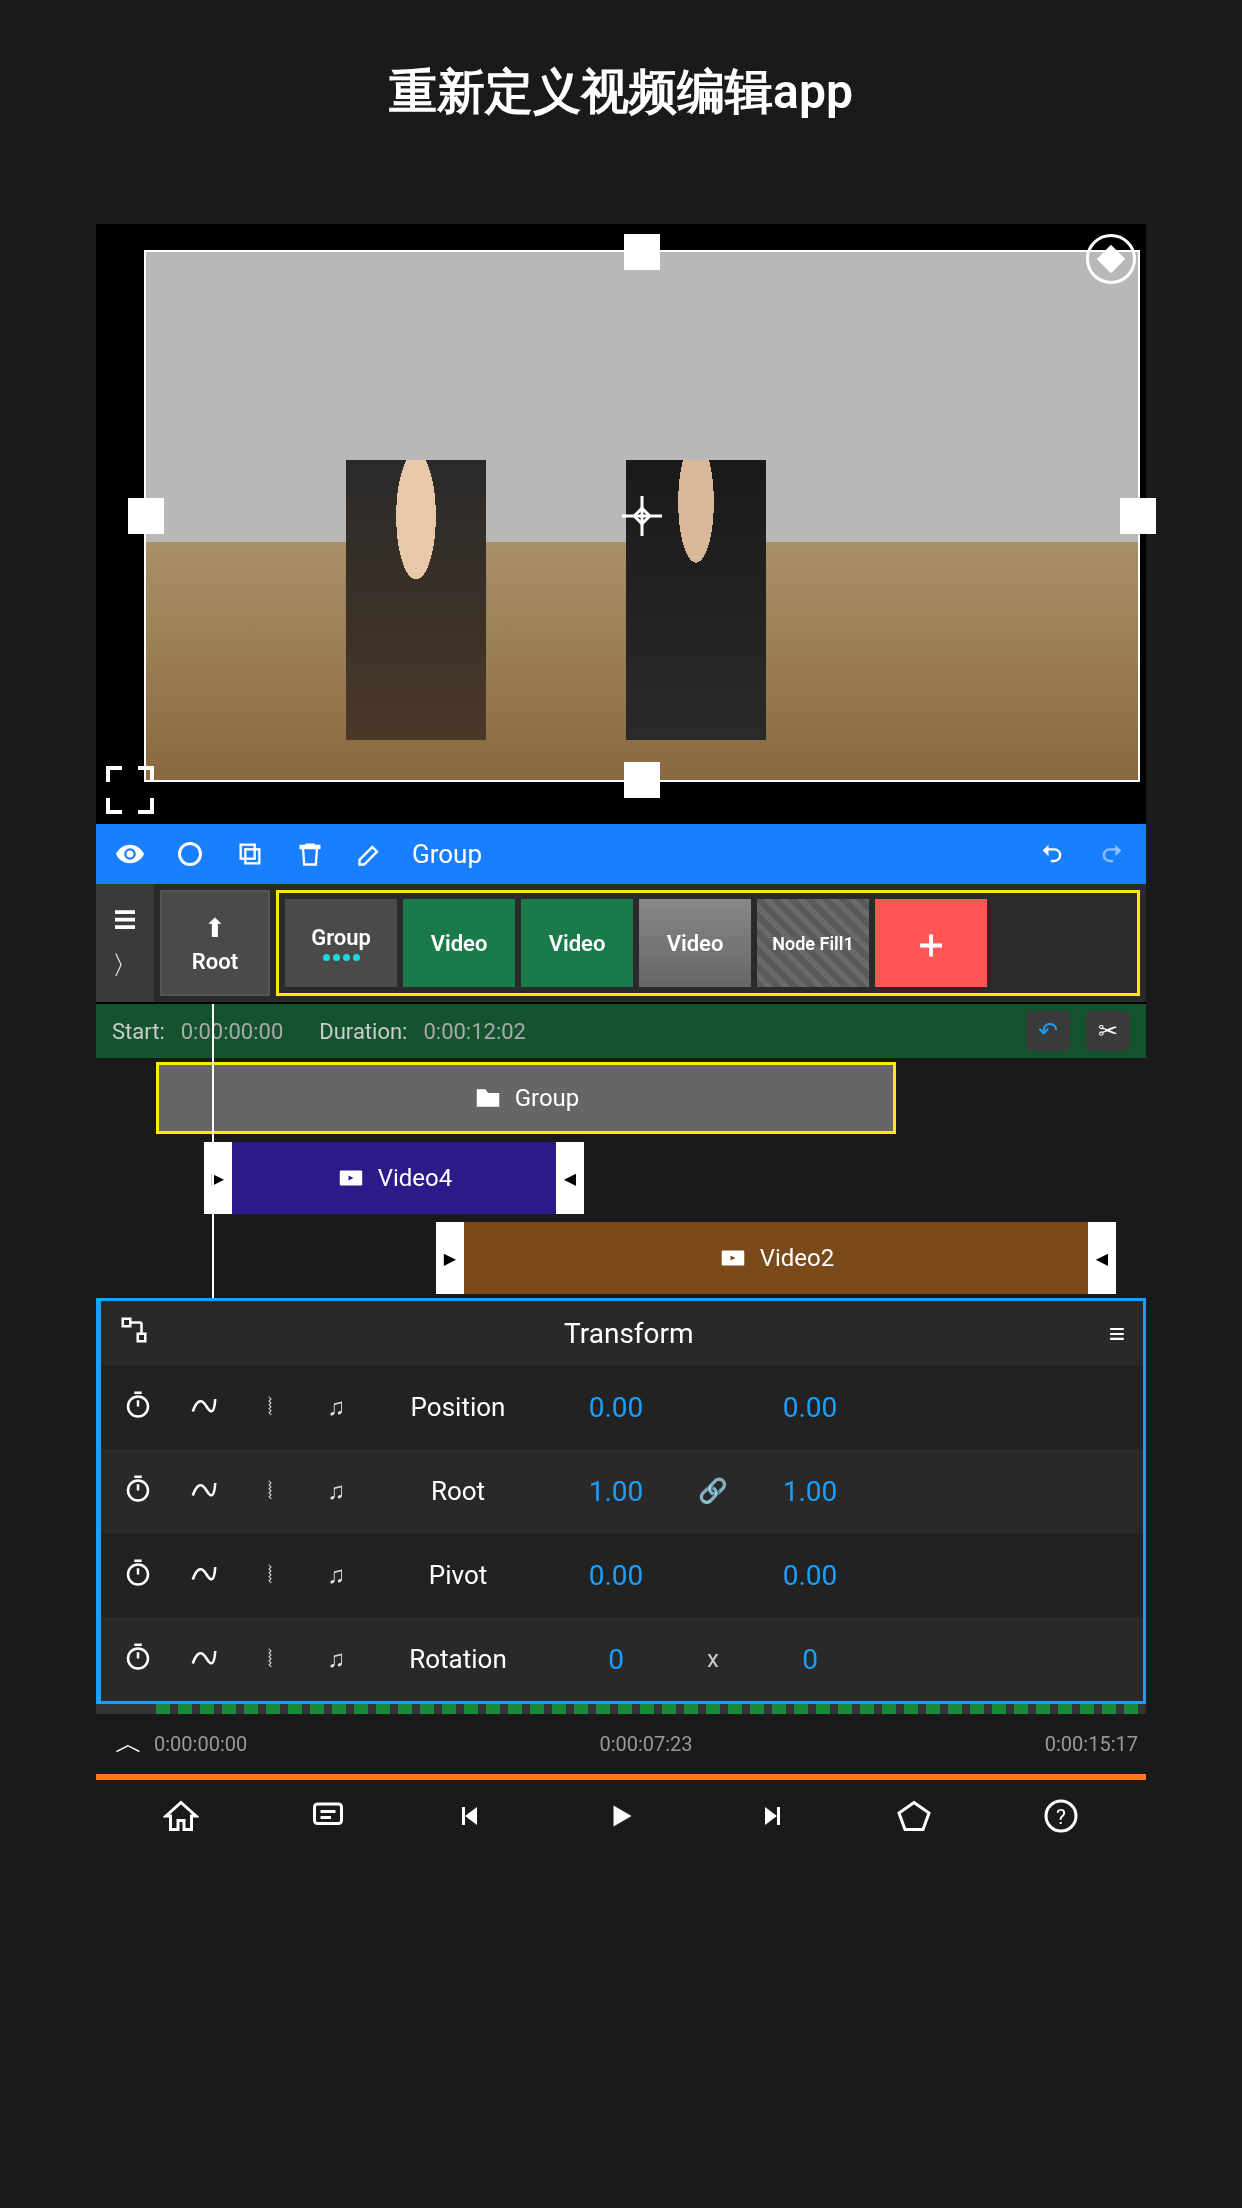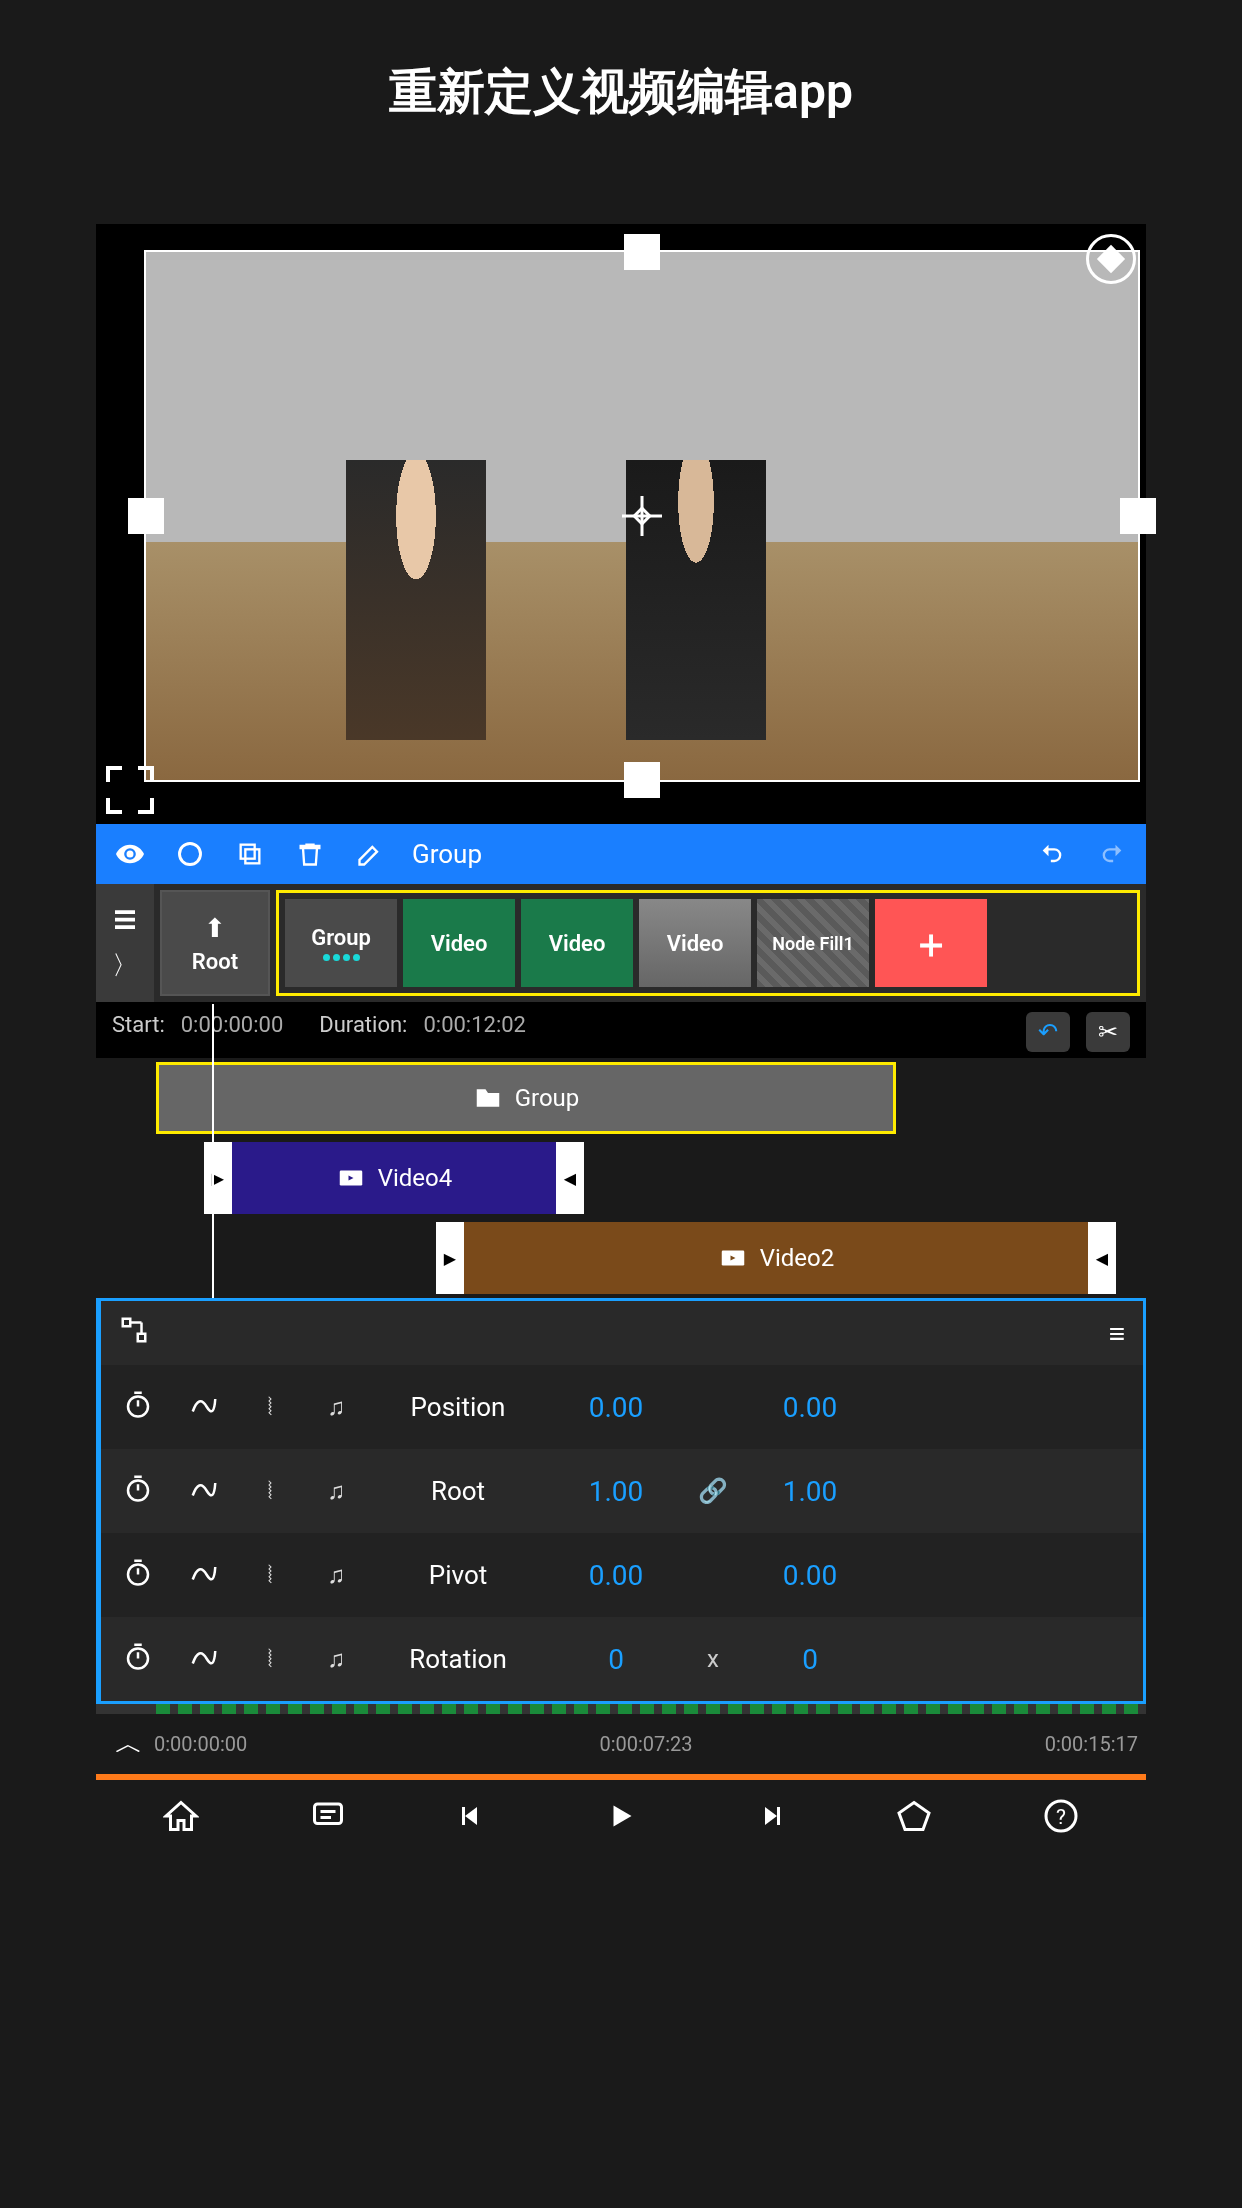--- a/index.html
+++ b/index.html
@@ -189,24 +189,24 @@
   flex-direction: column;
 }
 .clip-tile.group { background: #4a4a4a; }
 .clip-tile.video { background: #1a7a4a; }
 .clip-tile.thumb { background: linear-gradient(#888, #666); }
 .clip-tile.fill { background: repeating-linear-gradient(45deg, #5a5a5a, #5a5a5a 6px, #6a6a6a 6px, #6a6a6a 12px); font-size: 18px; }
 .clip-tile.add { background: #ff5555; font-size: 40px; }
 .clip-dots { display: flex; gap: 3px; margin-top: 4px; }
 .clip-dots span { width: 7px; height: 7px; background: #1adada; border-radius: 50%; }
 .time-bar {
-  background: #000000;
+  background: #14532d;
   height: 54px;
   display: flex;
-  align-items: flex-start;
+  align-items: center;
   padding: 8px 16px;
   gap: 16px;
   font-size: 22px;
 }
 .time-bar .lbl { color: #ccc; }
 .time-bar .val { color: #aaa; margin-right: 20px; }
 .time-bar .spacer { flex: 1; }
 .time-bar .tbtn {
   width: 44px;
   height: 40px;
@@ -515,20 +515,21 @@
   </div>
 
   <div class="transform-panel">
     <div class="transform-header">
       <span><svg class="sv" viewBox="0 0 24 24">
             <rect x="3" y="3" width="6" height="6" fill="none" stroke="#fff" stroke-width="2"></rect>
             <rect x="15" y="15" width="6" height="6" fill="none" stroke="#fff" stroke-width="2"></rect>
             <line x1="9" y1="6" x2="18" y2="6" stroke="#fff" stroke-width="2"></line>
             <line x1="18" y1="6" x2="18" y2="15" stroke="#fff" stroke-width="2"></line>
           </svg></span>
+      <span class="center">Transform</span>
       <span>≡</span>
     </div>
     <div id="prop-rows">
         <div class="prop-row">
     <div class="prop-icon"><svg class="sv" viewBox="0 0 24 24">
               <circle cx="12" cy="14" r="8" fill="none" stroke="#fff" stroke-width="2"></circle>
               <line x1="12" y1="14" x2="12" y2="9" stroke="#fff" stroke-width="2"></line>
               <line x1="9" y1="3" x2="15" y2="3" stroke="#fff" stroke-width="2"></line>
             </svg></div>
     <div class="prop-icon small"><svg class="sv" viewBox="0 0 24 24">

